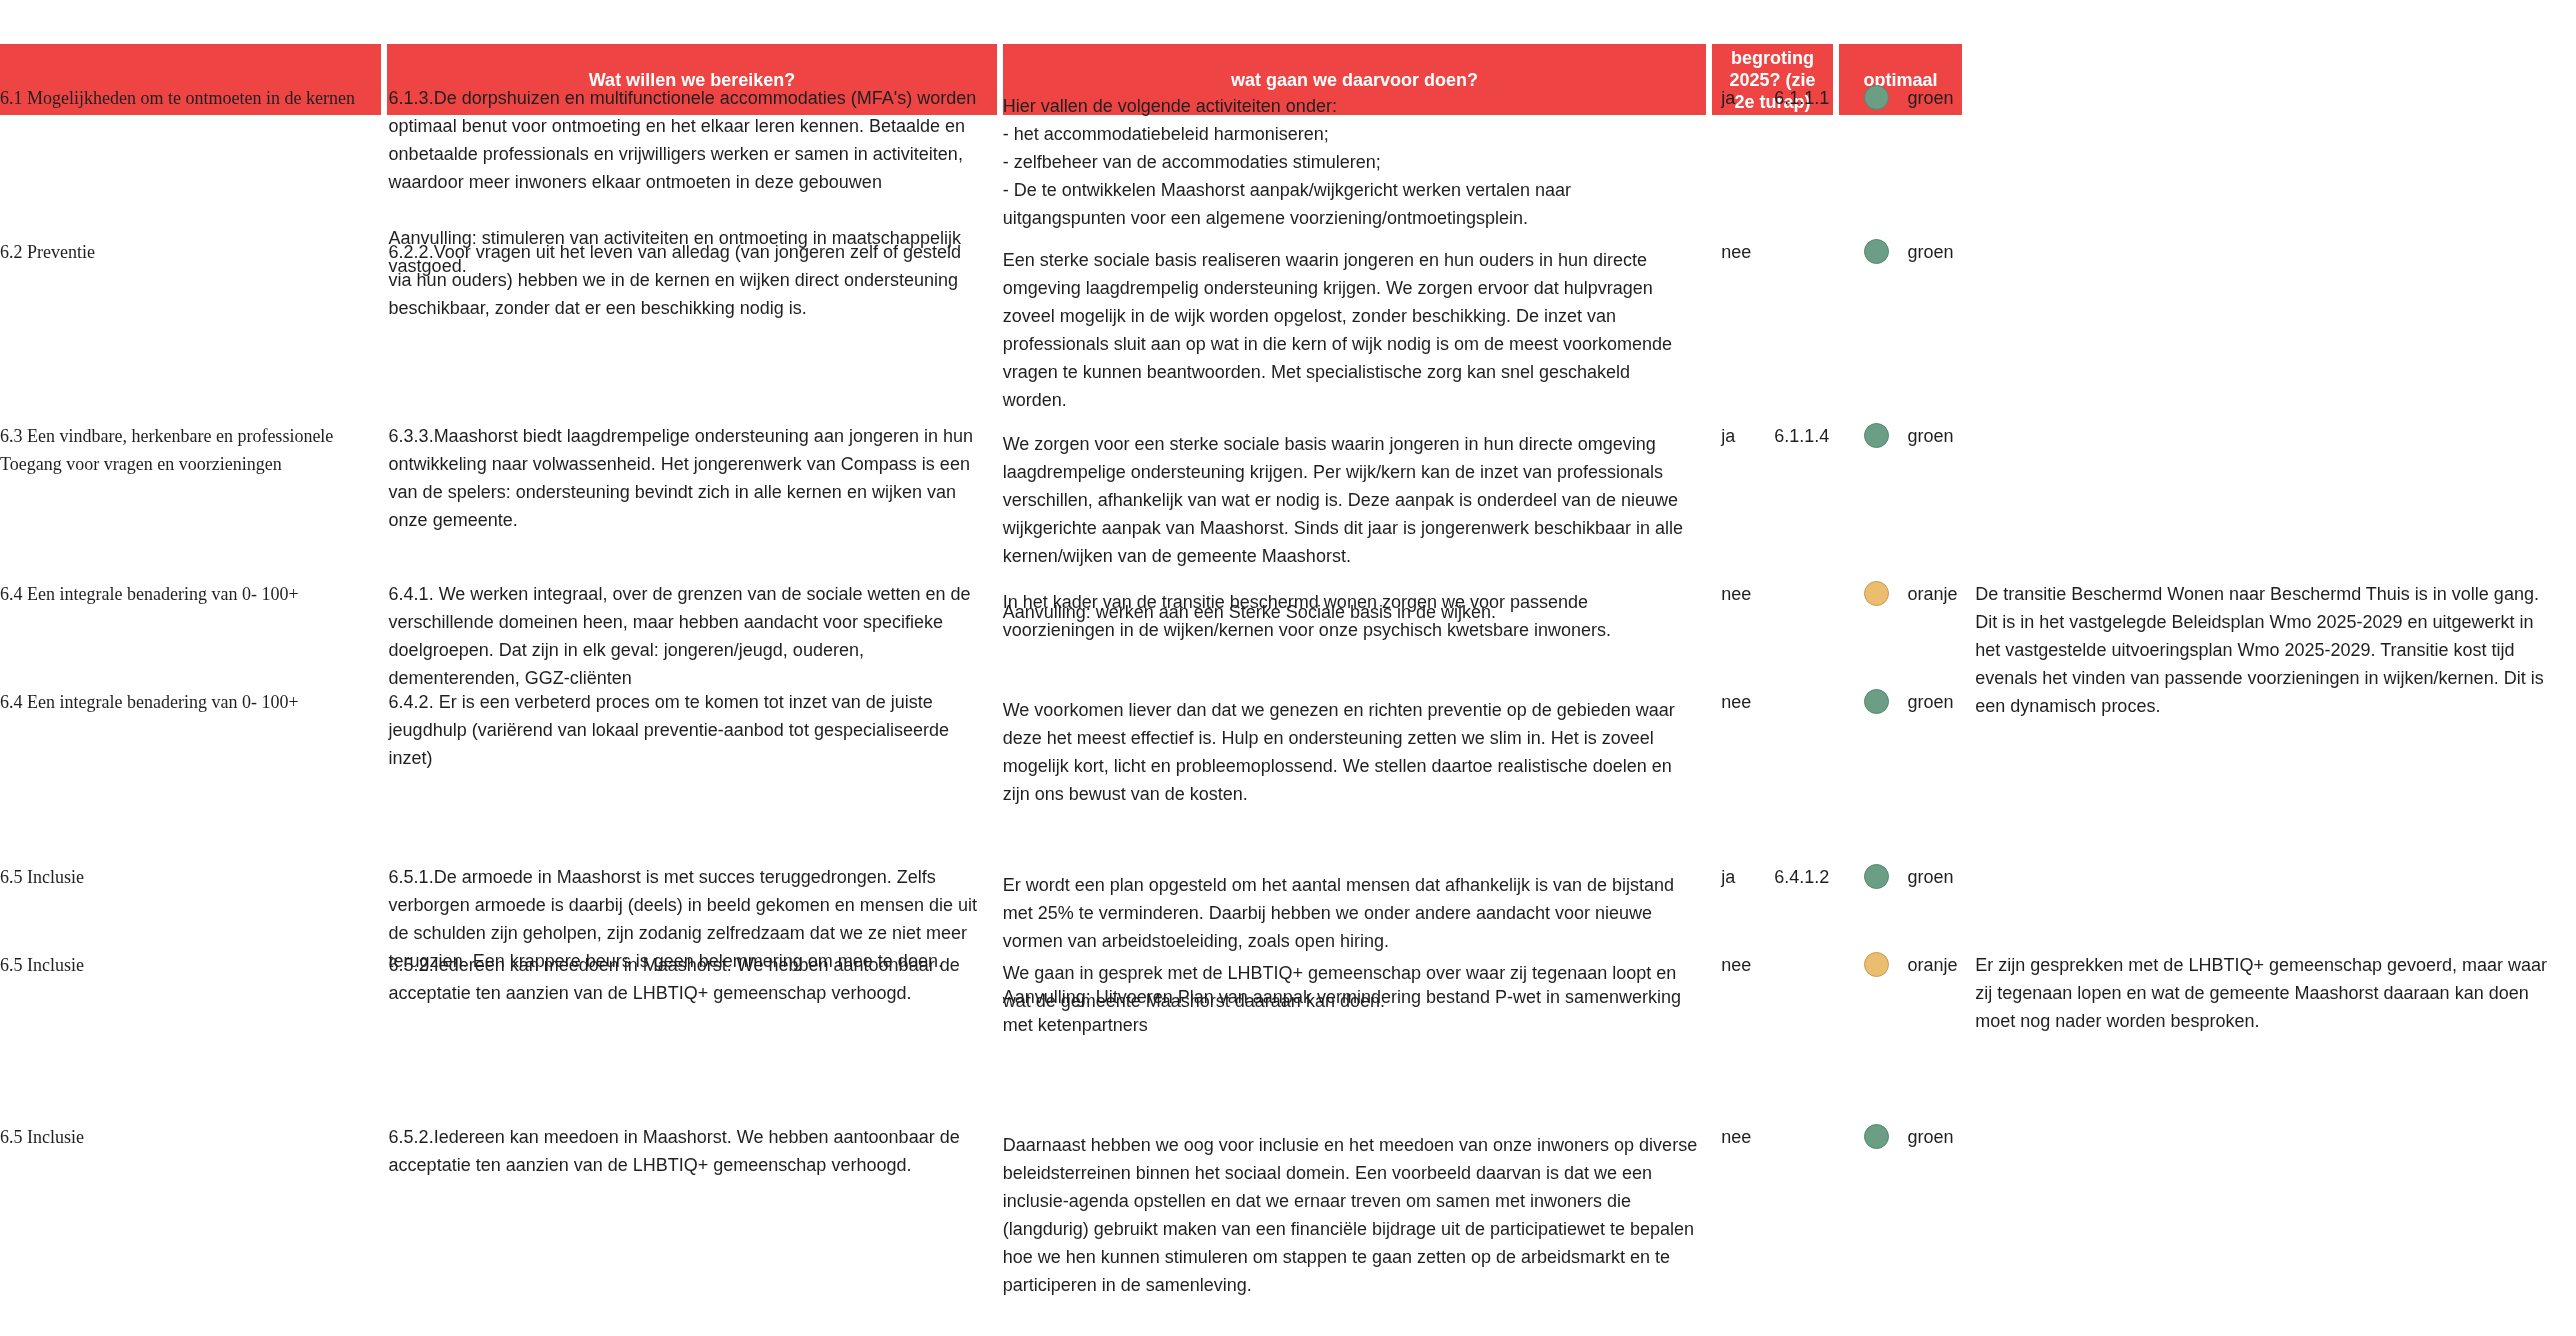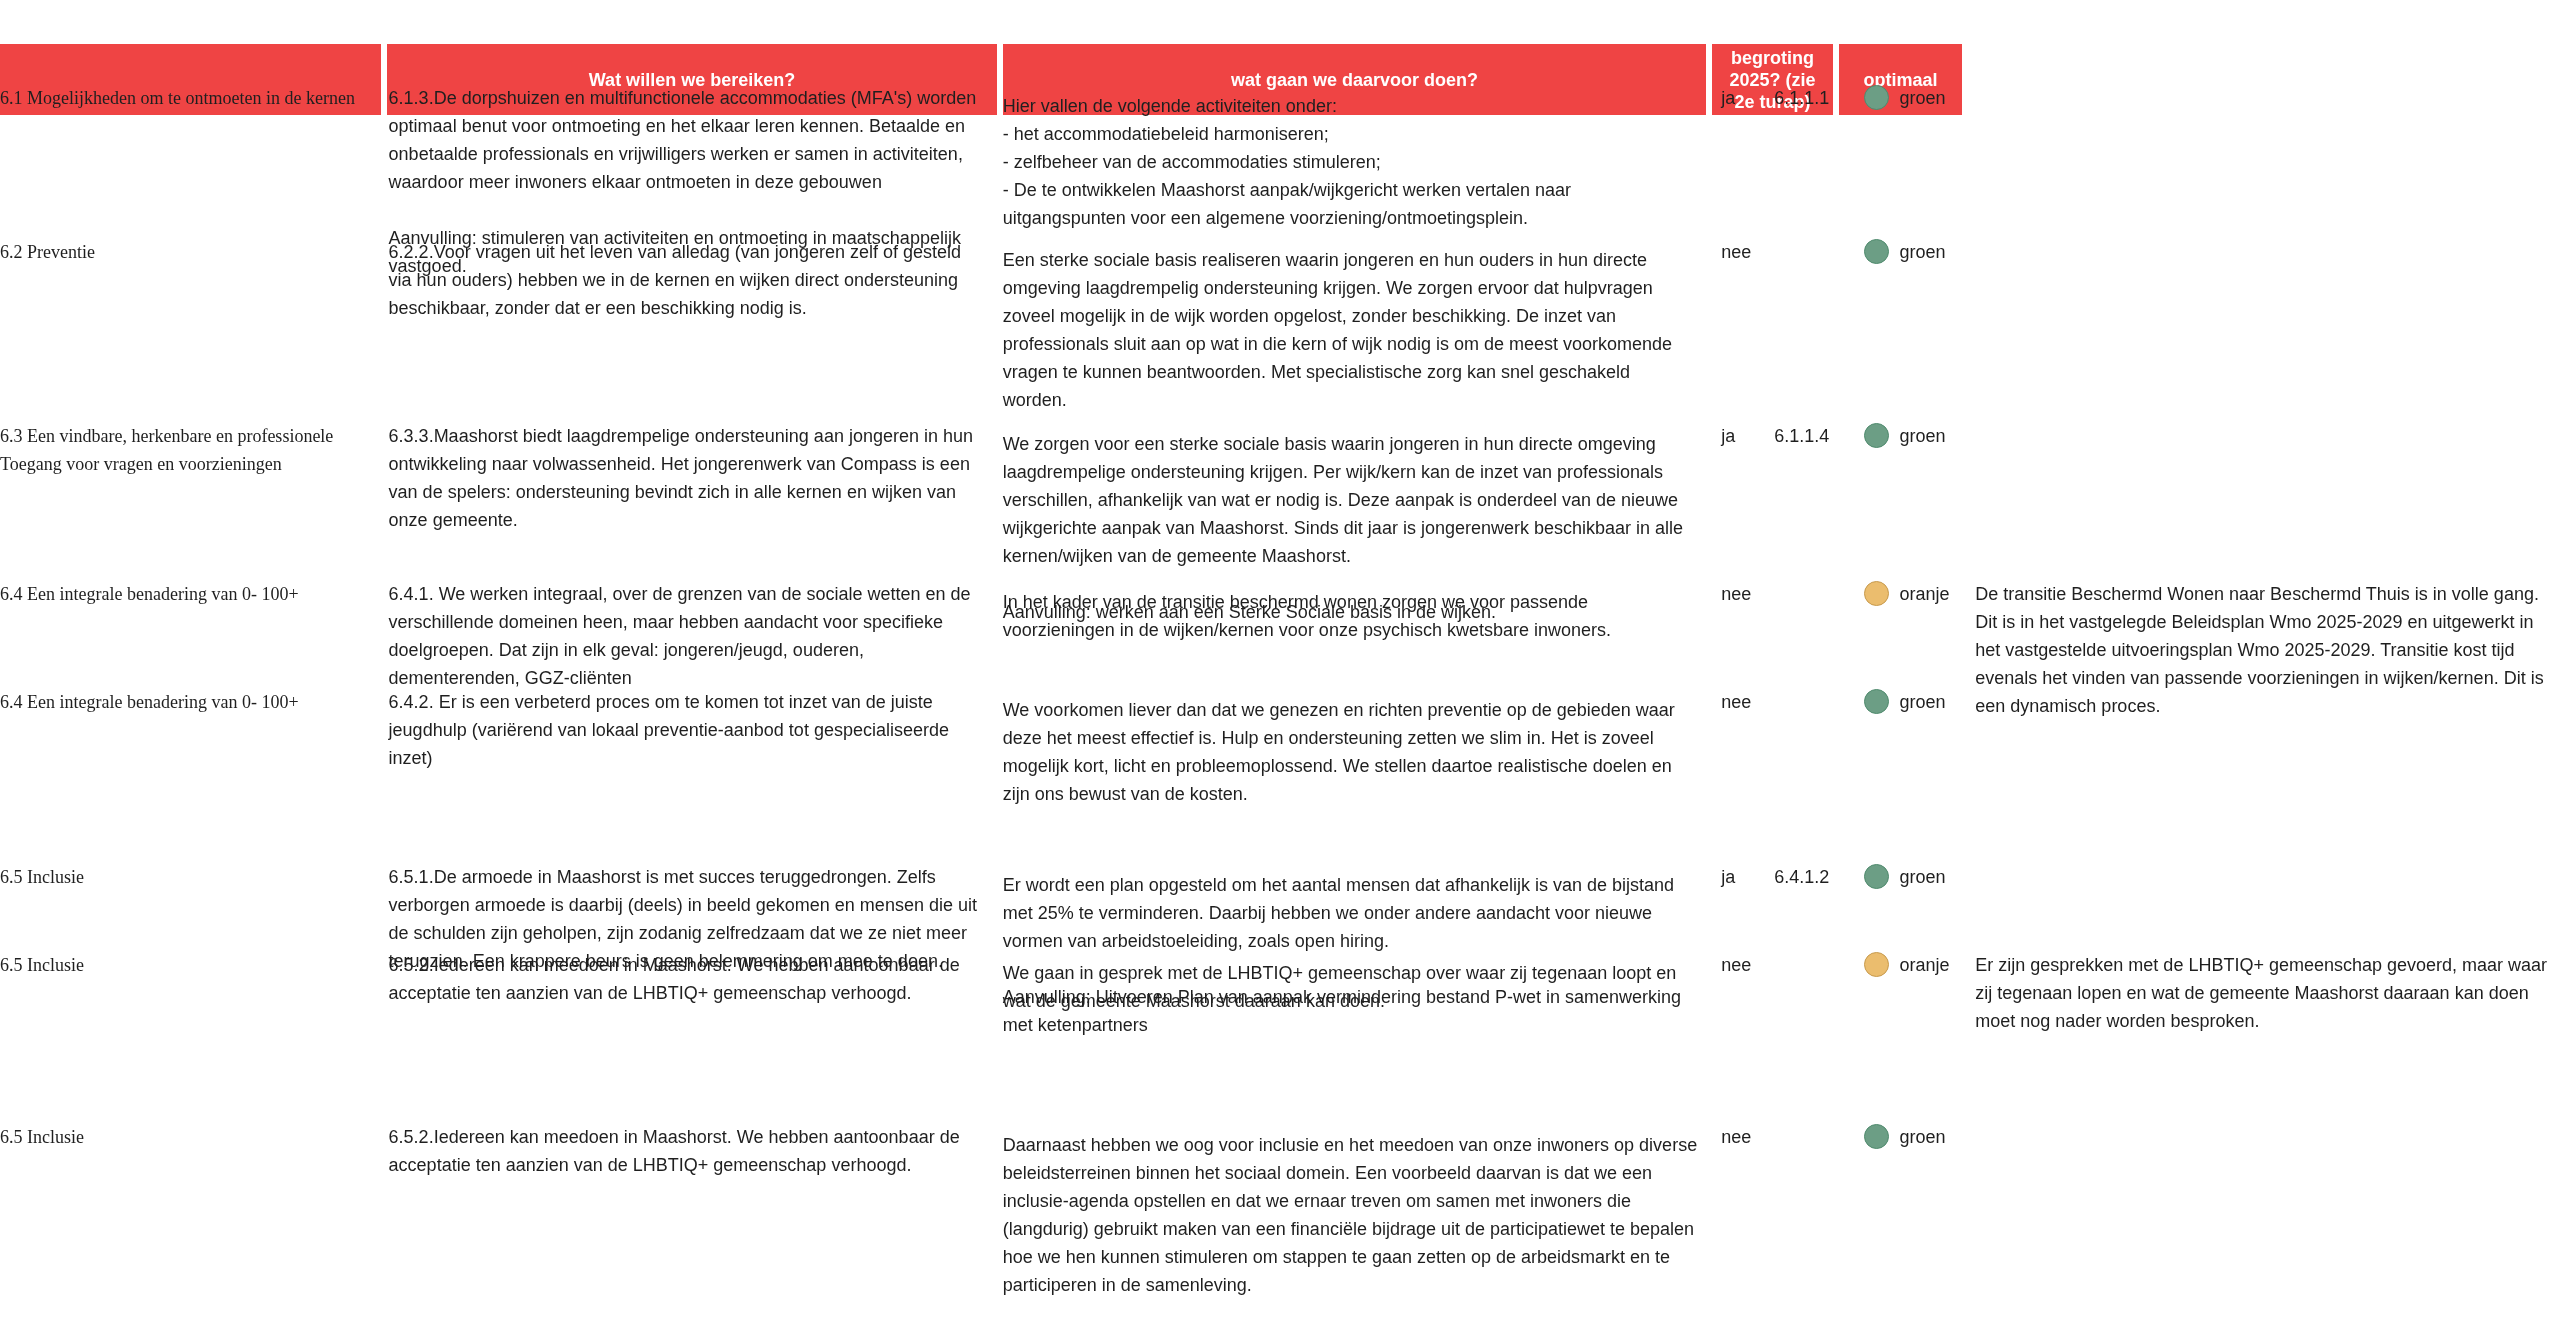--- a/index.html
+++ b/index.html
@@ -31,21 +31,21 @@
   .row:nth-child(4) { height:158px; }
   .row:nth-child(5) { height:108px; }
   .row:nth-child(6) { height:175px; }
   .row:nth-child(7) { height:88px; }
   .row:nth-child(8) { height:172px; }
   .cell-theme  { padding-left:0; padding-right:17px; white-space:pre-line;font-family:Liberation Serif, serif; }
   .cell-goal   { padding-left:7.6px;  padding-right:13.3px; white-space:pre-line; }
   .cell-action { padding-left:5.7px;  padding-right:7.6px;  white-space:pre-line;margin-top:8px; }
   .cell-budget { padding-left:15.2px; display:flex; align-items:flex-start; }
   .cell-budget .budget-val { min-width:53px; }
-  .cell-stoplight { padding-left:30.5px; display:flex; align-items:flex-start; gap:11px; }
+  .cell-stoplight { padding-left:30.5px; display:flex; align-items:flex-start; gap:19px; }
   .dot { width:25px; height:25px; border-radius:50%; flex:none; margin-top:1px; background:#cccccc; }
   .dot[data-status="groen"]  { background:#6c9e85; border:1.9px solid #4f8a6d; }
   .dot[data-status="oranje"] { background:#ebbd6e; border:1.9px solid #c79a4d; }
   .cell-remarks { padding-left:13.3px; padding-right:18px; white-space:pre-line; }
 </style>
 </head>
 <body>
 
 <div class="table">
 

